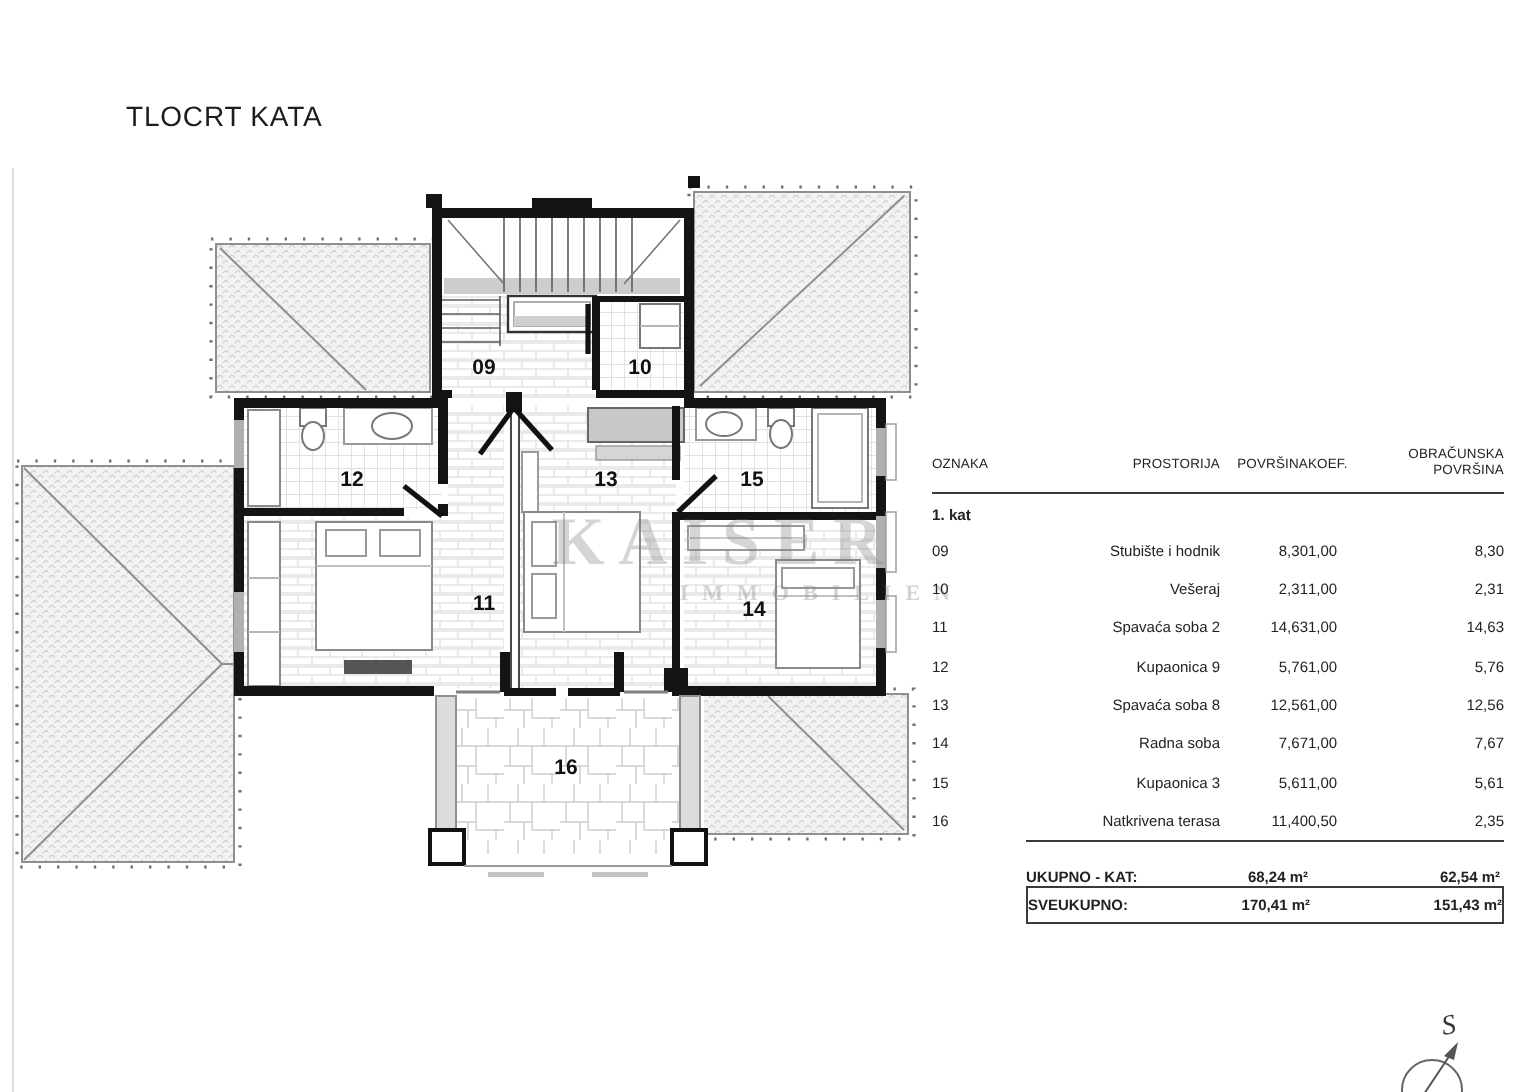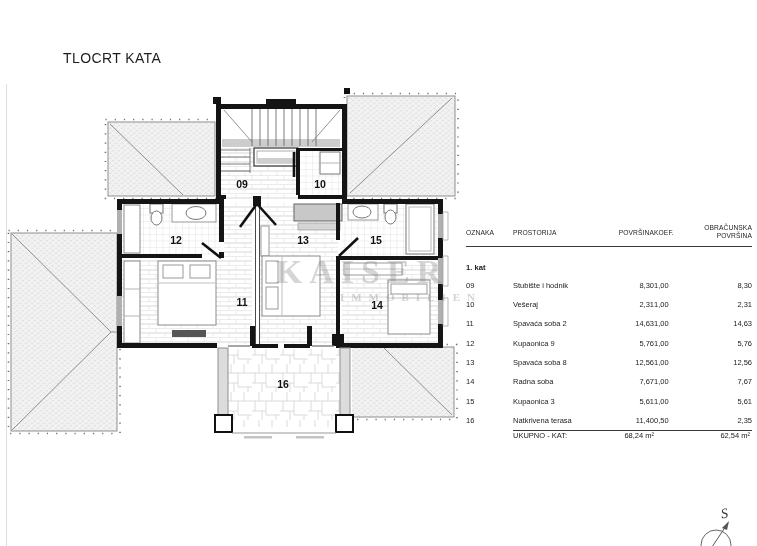--- a/index.html
+++ b/index.html
@@ -26,30 +26,30 @@
     color:rgba(140,140,140,0.38);white-space:nowrap;
   }
   .compass-s{
     left:721px;top:506px;font-family:"Liberation Serif", serif;font-style:italic;
     font-size:14px;color:#333;transform:rotate(-10deg);
   }
   
   .area-table{left:466px;top:224px;width:286px;font-size:7.5px;}
   .tr{display:flex;align-items:center;height:19.3px;}
   .c1{width:47px;}
-  .c2{width:97px;}
+  .c2{width:97px;text-align:right;}
   .c3{width:44px;text-align:right;}
   .c4{width:37px;text-align:left;}
   .c5{width:61px;text-align:right;}
   .thead{display:flex;align-items:center;border-bottom:1px solid #3a3a3a;padding-bottom:5px;
          font-size:6.7px;color:#242424;letter-spacing:.1px;}
   .thead .c5{line-height:1.25;}
-  .group-row{height:17px;display:flex;align-items:center;font-weight:bold;font-size:7.6px;margin-top:12px;}
+  .group-row{height:17px;display:flex;align-items:center;font-weight:bold;font-size:7.6px;margin-top:2px;}
   .totals{margin-left:47px;width:239px;}
-  .tot-row{display:flex;align-items:flex-start;height:22px;font-weight:normal;border-top:1px solid #3a3a3a;}
+  .tot-row{display:flex;align-items:flex-end;height:22px;font-weight:bold;border-top:1px solid #3a3a3a;}
   .sveu-box{border:1px solid #3a3a3a;display:flex;align-items:center;height:17px;font-weight:bold;}
   .t2{width:97px;} .t3{width:44px;text-align:right;} .t4{width:36px;} .t5{width:60px;text-align:right;}
 </style>
 </head>
 <body>
 
 <svg class="abs" style="left:0;top:0" width="757" height="546" viewBox="0 0 757 546">
   <defs>
     <pattern id="patRoof" width="6" height="5" patternUnits="userSpaceOnUse">
       <rect width="6" height="5" fill="#f2f2f2"></rect>
@@ -340,14 +340,20 @@
     <div class="c5">2,35</div>
   </div>
 
   <div class="totals">
     <div class="tot-row">
       <div class="t2">UKUPNO - KAT:</div>
       <div class="t3">68,24 m²</div>
       <div class="t4"></div>
       <div class="t5">62,54 m²</div>
     </div>
+    <div class="sveu-box">
+      <div class="t2">SVEUKUPNO:</div>
+      <div class="t3">170,41 m²</div>
+      <div class="t4"></div>
+      <div class="t5">151,43 m²</div>
+    </div>
   </div>
 </div>
 
 </body></html>

